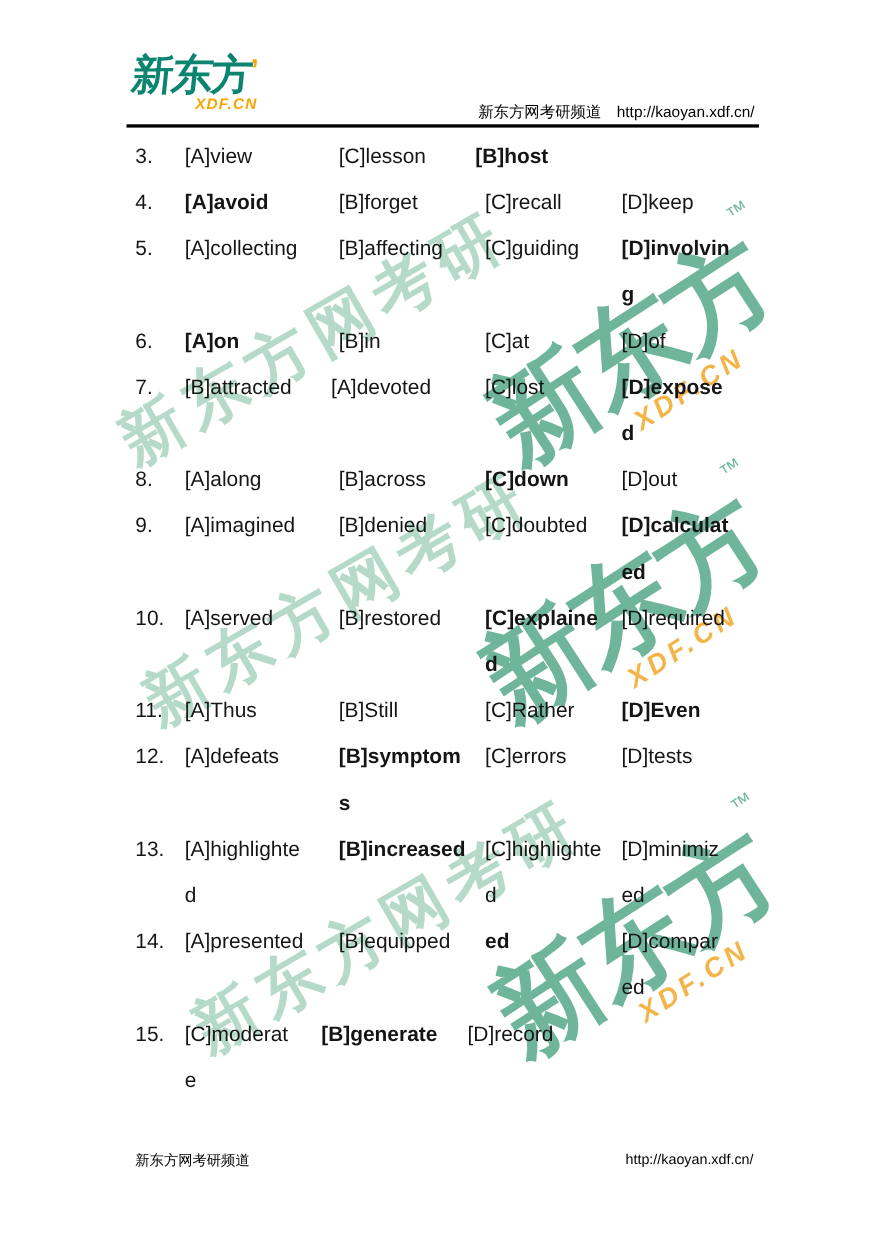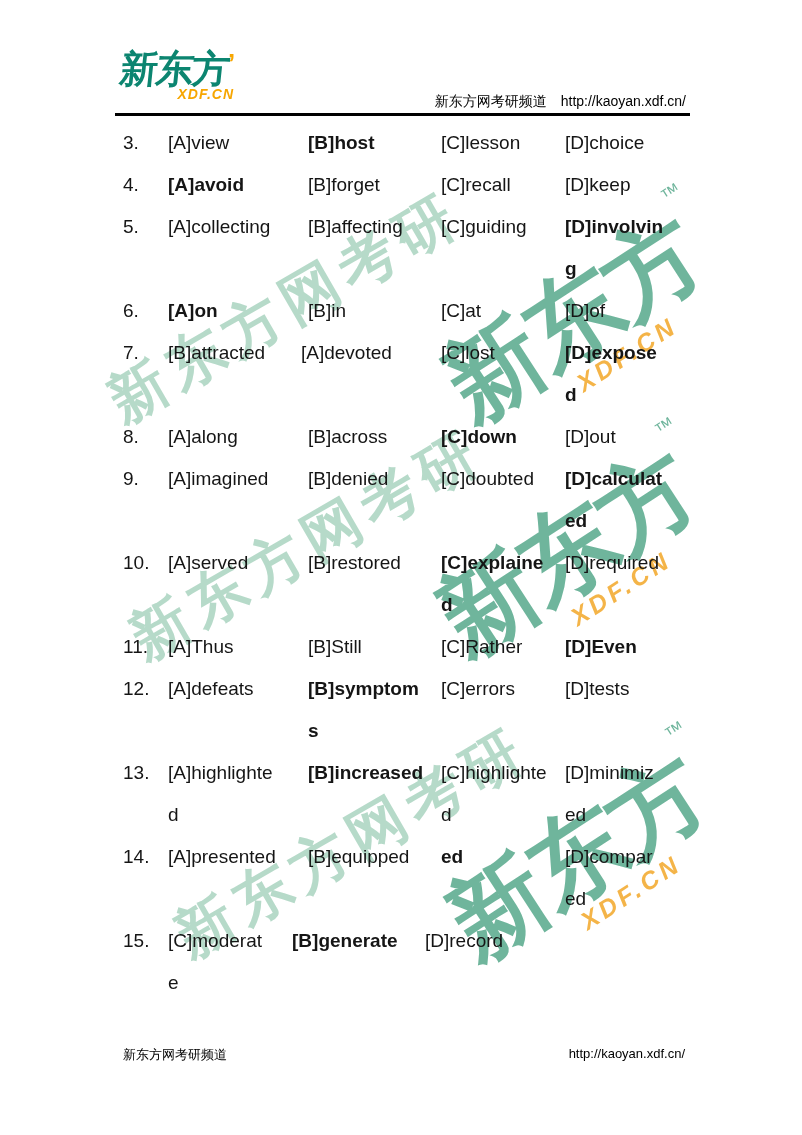--- a/index.html
+++ b/index.html
@@ -122,28 +122,25 @@
   </div>
 
   <div class="rule"></div>
 
   <main class="answers" id="answers">
       <div class="row">
         <div class="cell num">3.</div>
         <div class="cell opt col0">
           <div class="line">[A]view</div>
         </div>
+        <div class="cell opt col2">
+          <div class="line">[C]lesson</div>
+        </div>
         <div class="cell opt col1 bold">
           <div class="line">[B]host</div>
-        </div>
-        <div class="cell opt col2">
-          <div class="line">[C]lesson</div>
-        </div>
-        <div class="cell opt col3">
-          <div class="line">[D]choice</div>
         </div>
       </div>
       <div class="row">
         <div class="cell num">4.</div>
         <div class="cell opt col0 bold">
           <div class="line">[A]avoid</div>
         </div>
         <div class="cell opt col1">
           <div class="line">[B]forget</div>
         </div>

